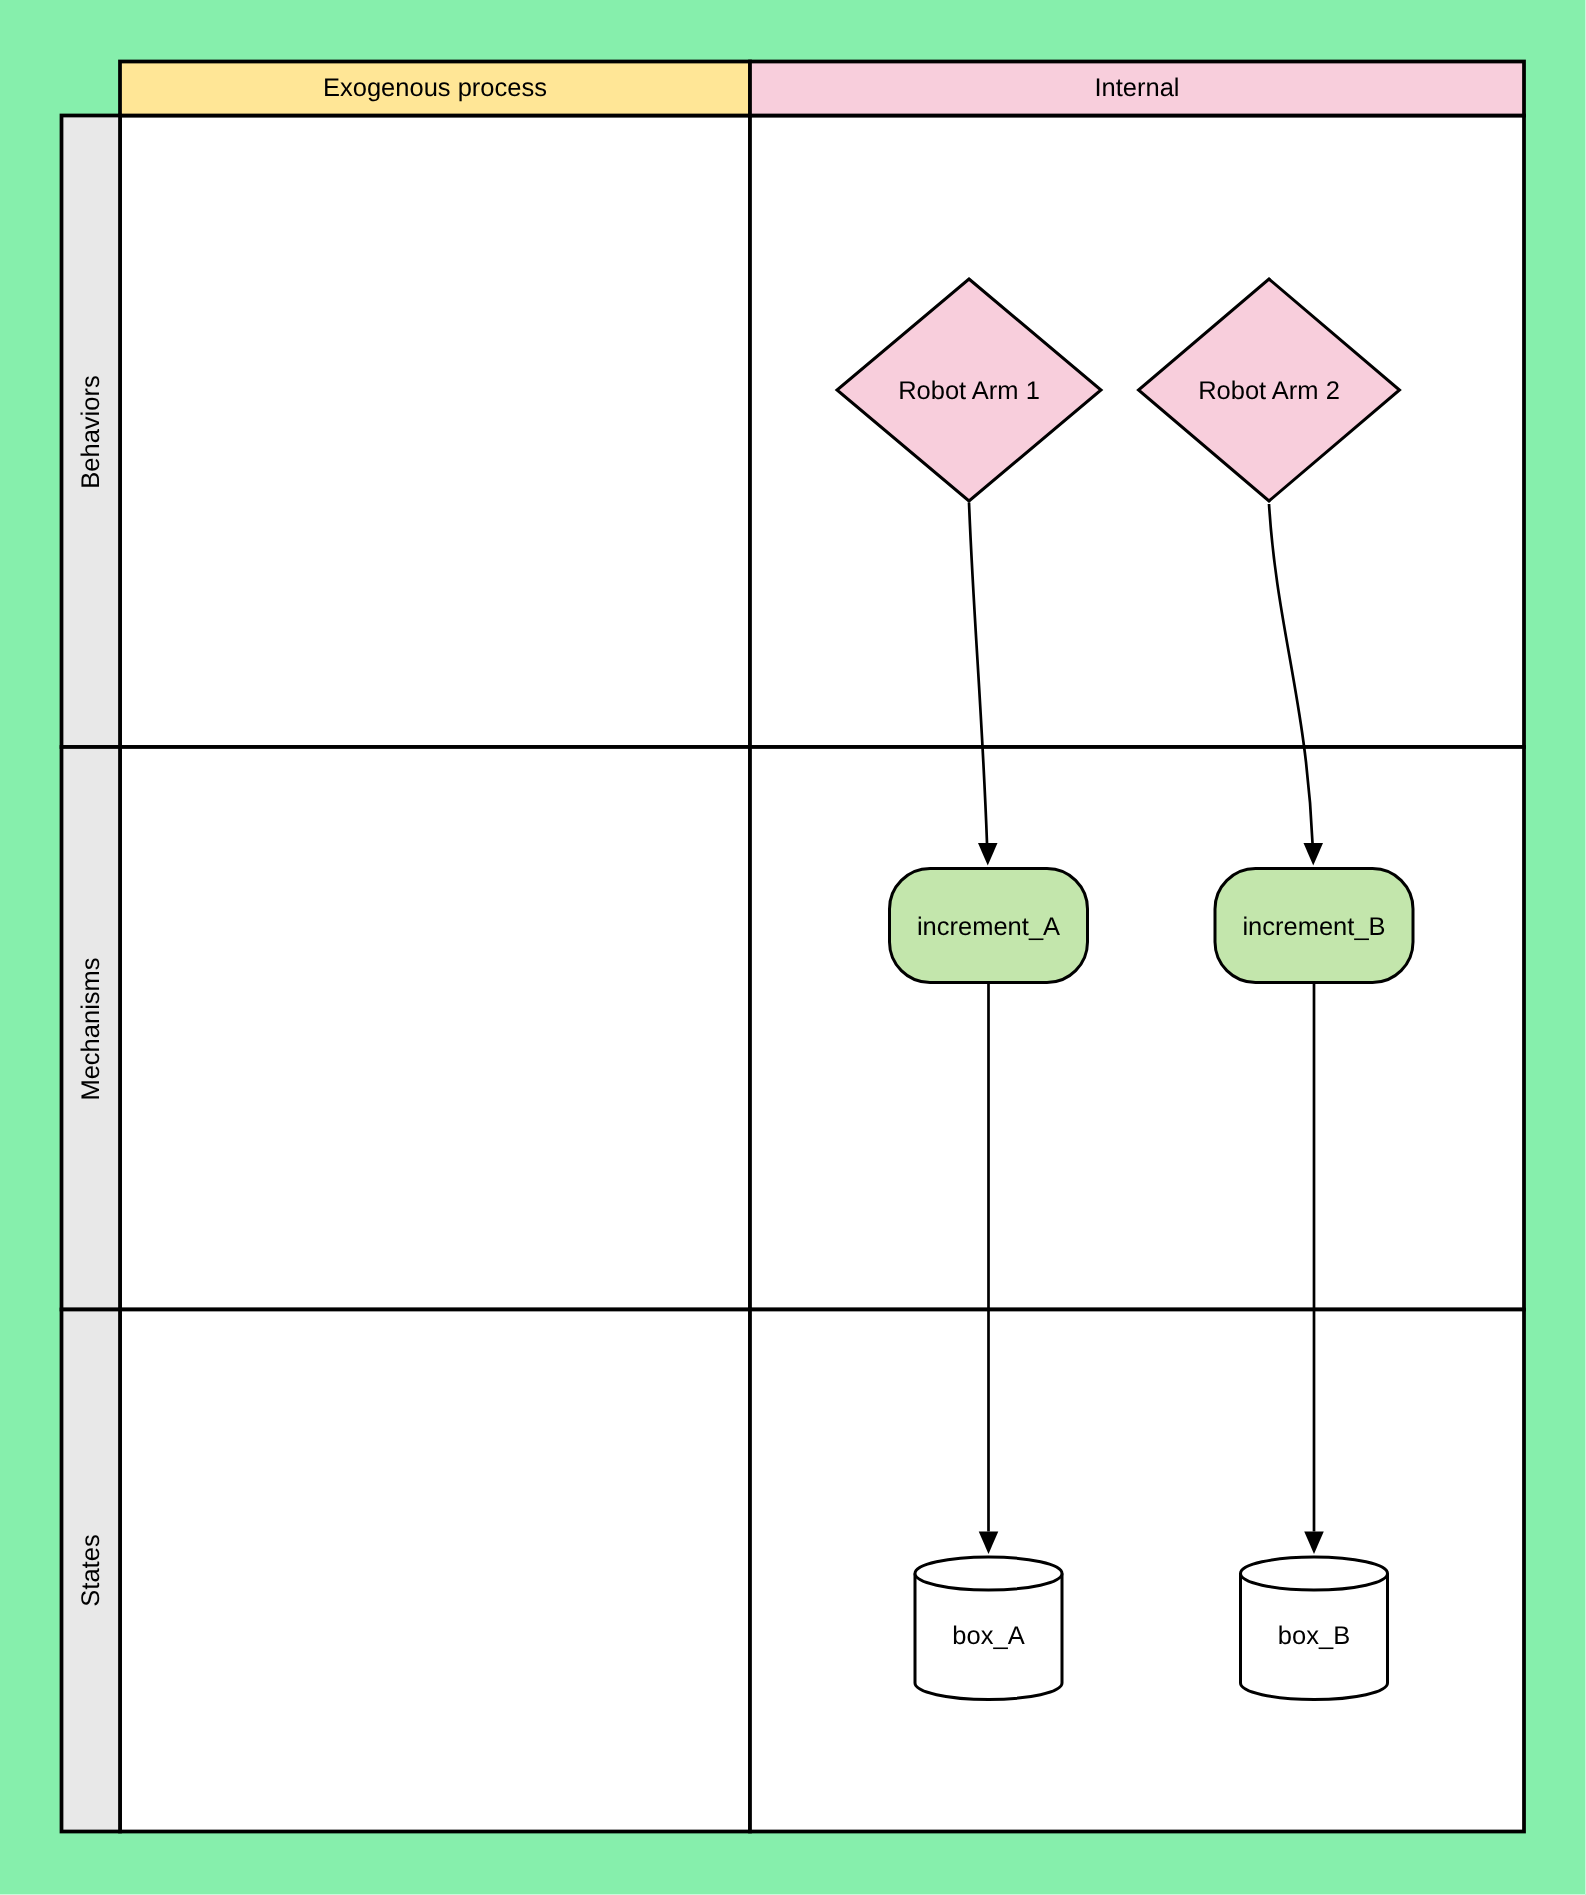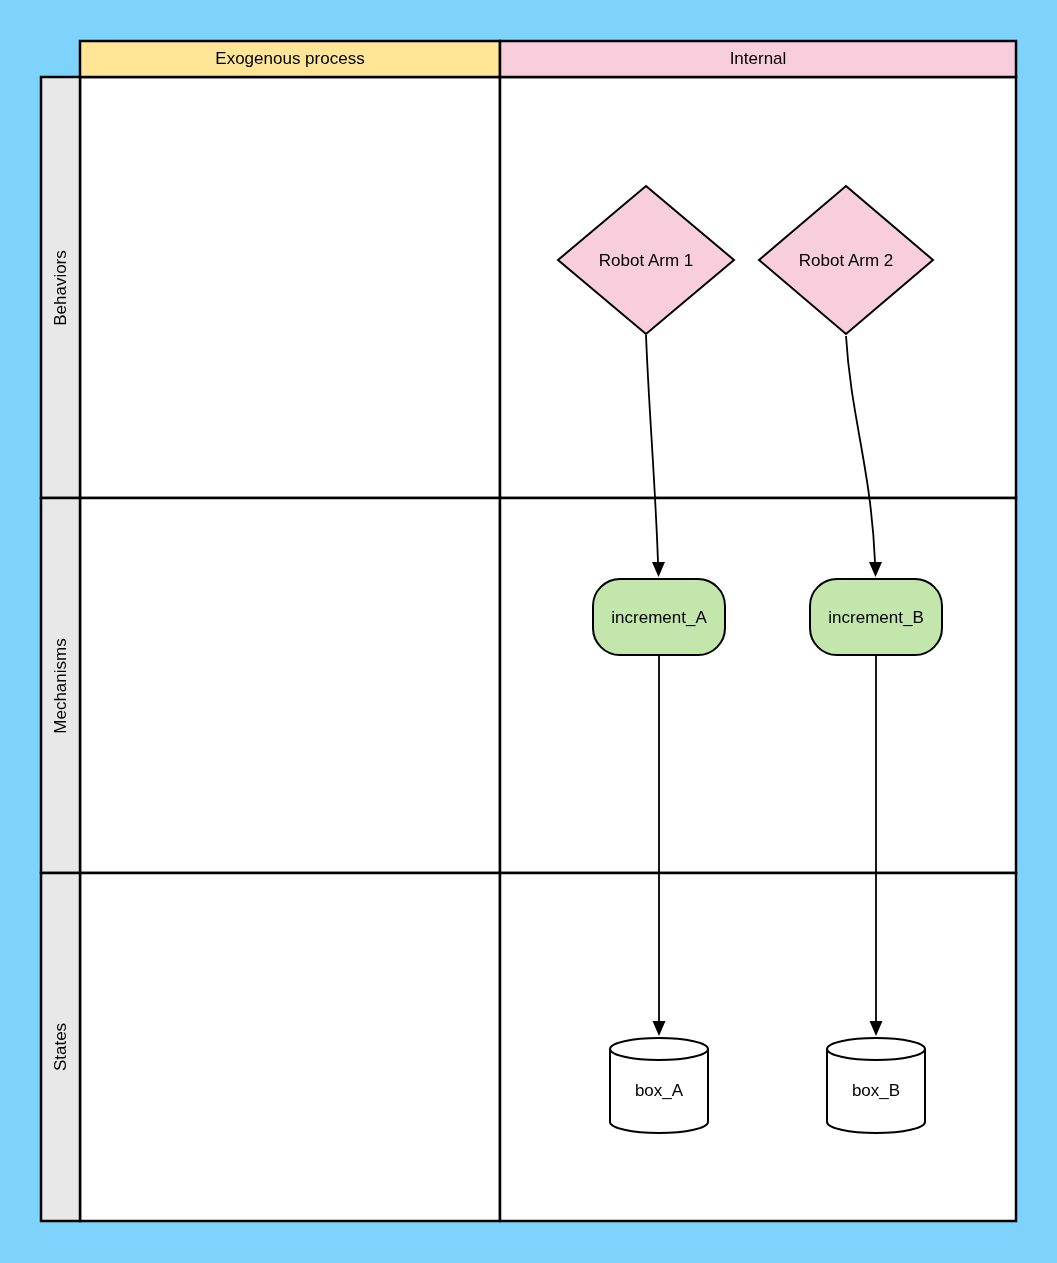--- a/index.html
+++ b/index.html
@@ -7,21 +7,21 @@
     padding: 0;
     background: #ffffff;
     width: 1057px;
     height: 1263px;
     font-family: "Liberation Sans", sans-serif;
   }
   .canvas {
     position: relative;
     width: 1057px;
     height: 1263px;
-    background: #7dd3fc;
+    background: #86efac;
     overflow: hidden;
   }
   svg text {
     font-family: "Liberation Sans", sans-serif;
     font-size: 17px;
     fill: #000000;
   }
 </style>
 </head>
 <body>

